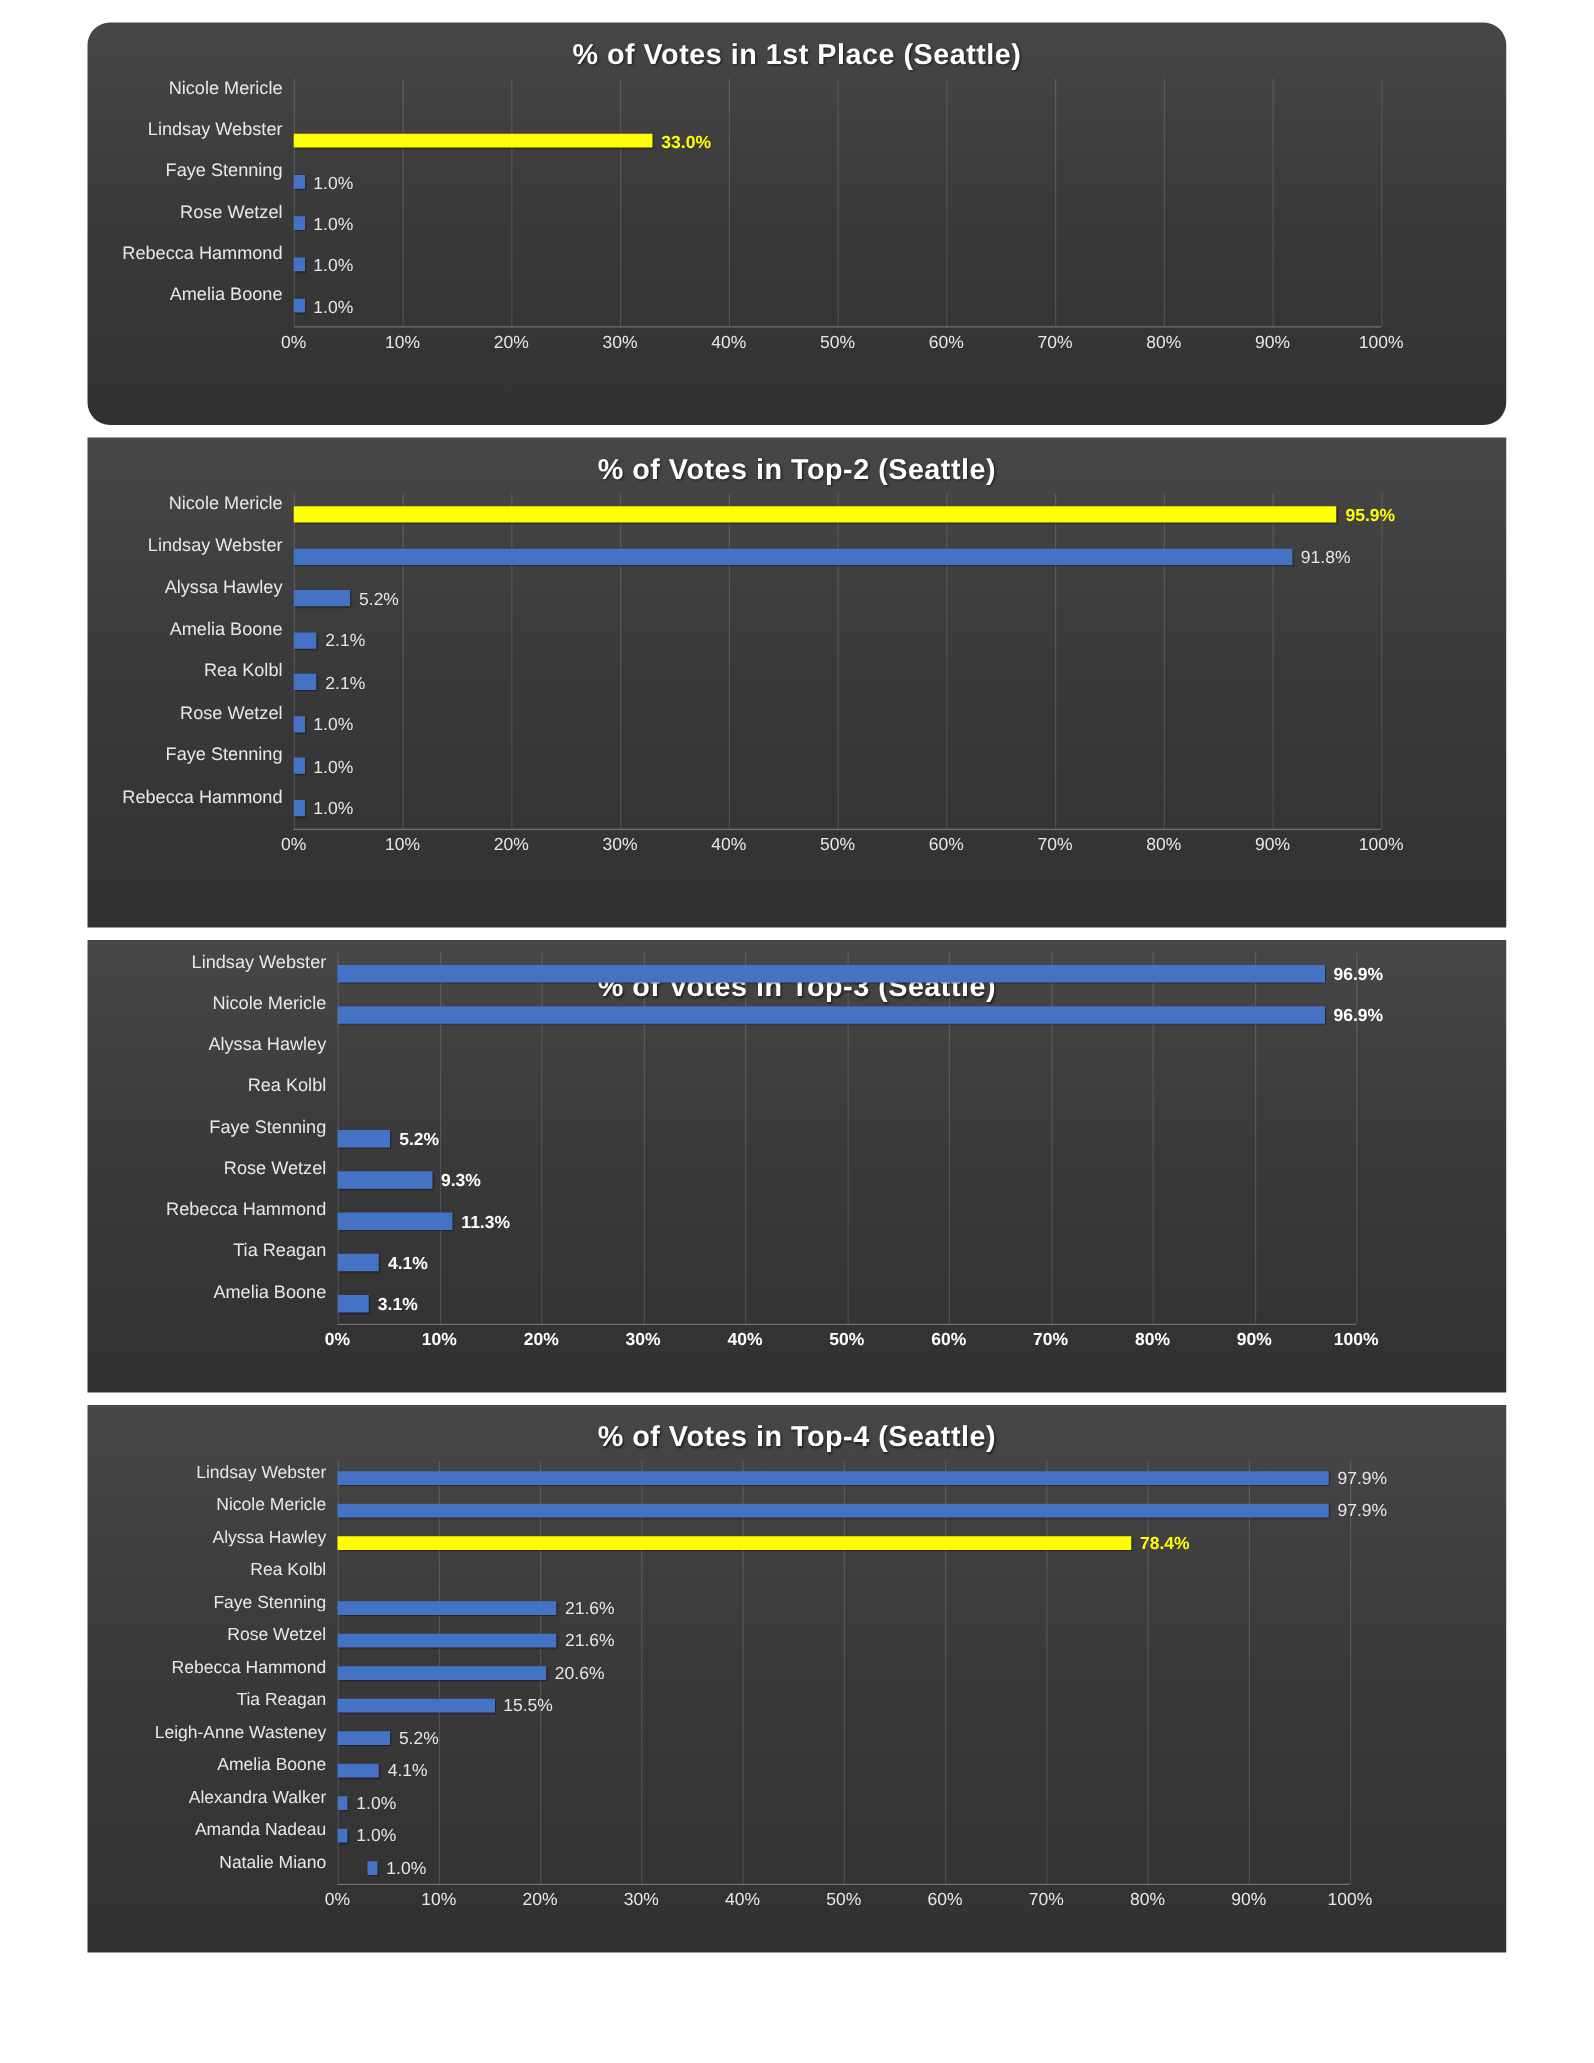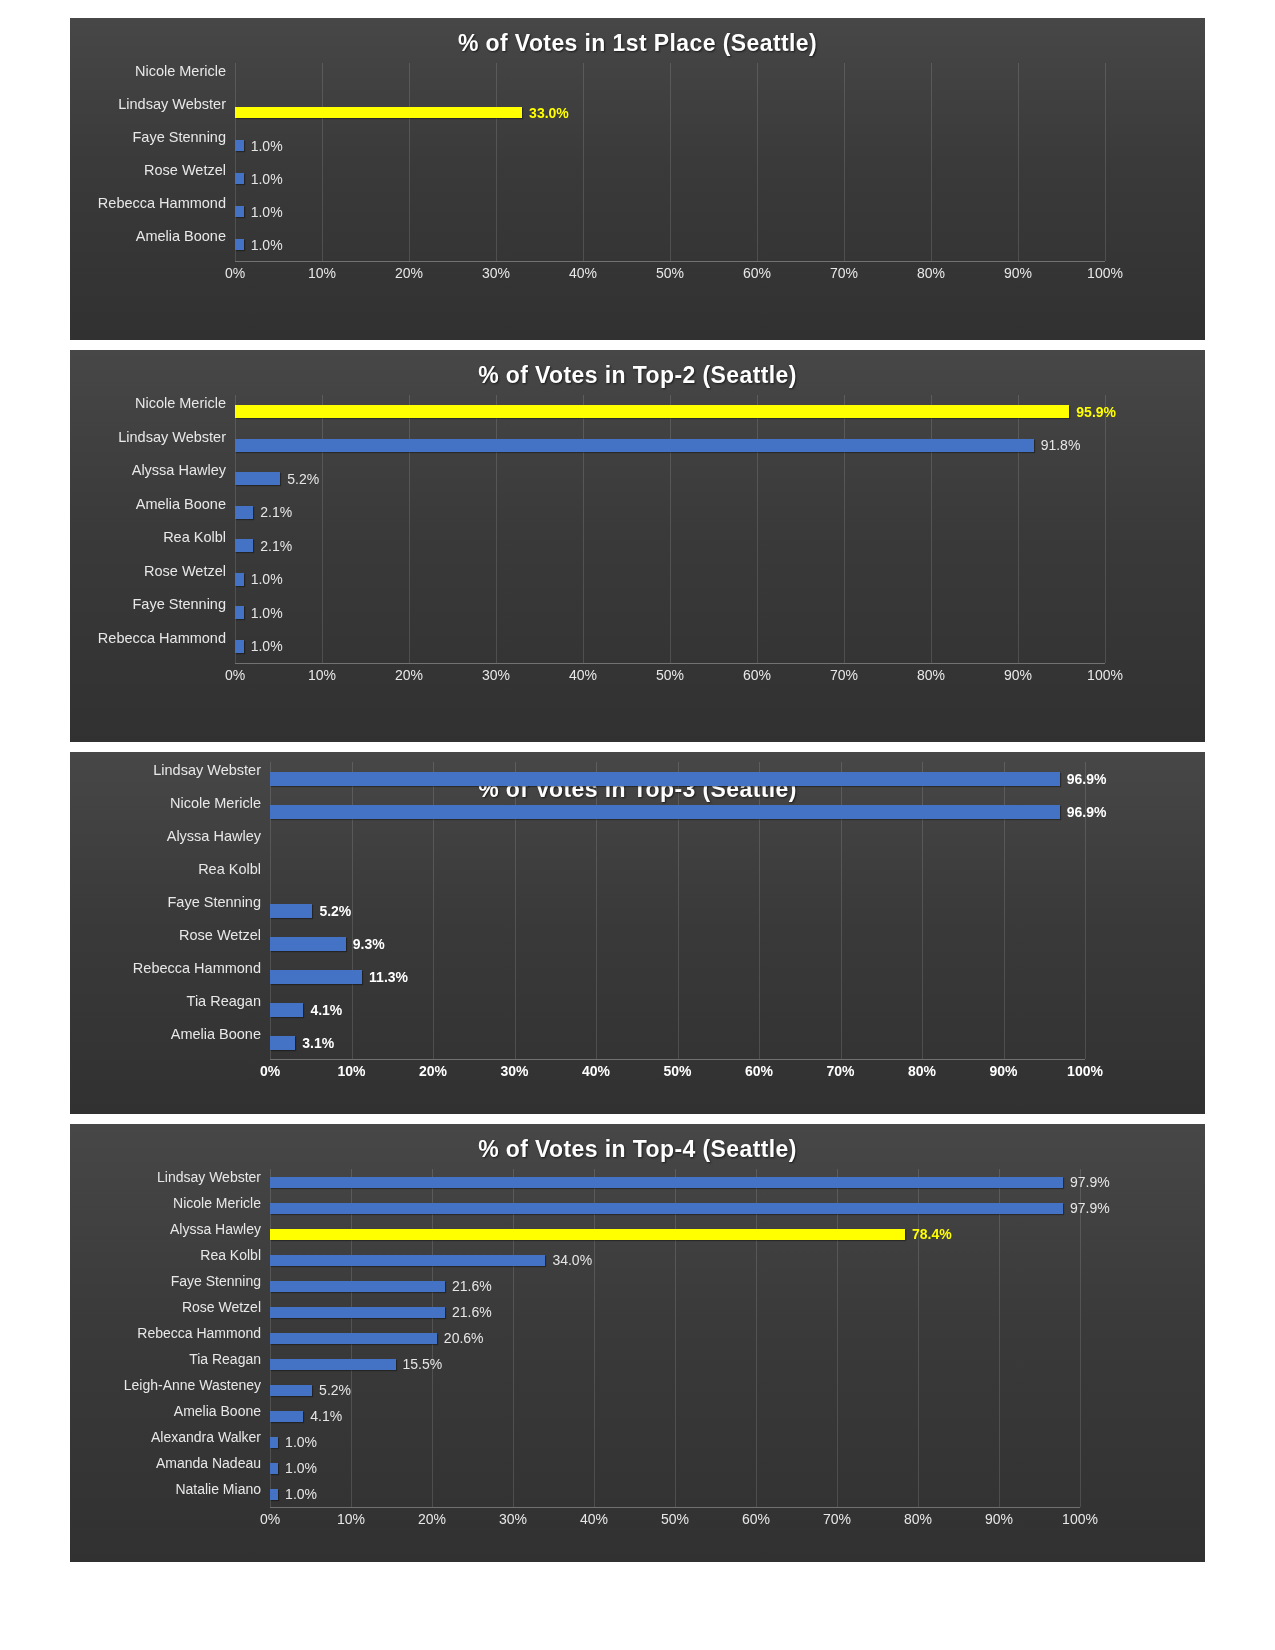--- a/index.html
+++ b/index.html
@@ -114,21 +114,21 @@
     position: absolute;
     top: 4px;
     transform: translateX(-50%);
     color: #e8e8e8;
     font-size: 14px;
     white-space: nowrap;
   }
   .tick.bold { font-weight: bold; color: #ffffff; }
 
   
-  #chart1 { height: 322px; }
+  #chart1 { height: 322px; border-radius: 18px; }
   #chart2 { height: 392px; }
   #chart3 { height: 362px; }
   #chart4 { height: 438px; }
 </style>
 </head>
 <body>
 
 <div class="page">
   <div class="chart-card" id="chart1">
       <div class="chart-title">% of Votes in 1st Place (Seattle)</div>
@@ -414,24 +414,20 @@
           </div>
           <div class="row" style="height: 26px;">
             <div class="cat-label" style="width: 200px; font-size: 14px;">Alyssa Hawley</div>
             <div class="bar-area">
               <div class="bar hl" style="width: 635.04px; height: 11px;"></div>
               <div class="val hl">78.4%</div>
             </div>
           </div>
           <div class="row" style="height: 26px;">
             <div class="cat-label" style="width: 200px; font-size: 14px;">Rea Kolbl</div>
-            <div class="bar-area">
-              <div class="bar" style="width: 275.4px; height: 11px;"></div>
-              <div class="val">34.0%</div>
-            </div>
           </div>
           <div class="row" style="height: 26px;">
             <div class="cat-label" style="width: 200px; font-size: 14px;">Faye Stenning</div>
             <div class="bar-area">
               <div class="bar" style="width: 174.96px; height: 11px;"></div>
               <div class="val">21.6%</div>
             </div>
           </div>
           <div class="row" style="height: 26px;">
             <div class="cat-label" style="width: 200px; font-size: 14px;">Rose Wetzel</div>
@@ -475,21 +471,21 @@
               <div class="val">1.0%</div>
             </div>
           </div>
           <div class="row" style="height: 26px;">
             <div class="cat-label" style="width: 200px; font-size: 14px;">Amanda Nadeau</div>
             <div class="bar-area">
               <div class="bar" style="width: 8.1px; height: 11px;"></div>
               <div class="val">1.0%</div>
             </div>
           </div>
-          <div class="row" style="height: 26px;">
+          <div class="row" style="height: 26px; gap: 24px;">
             <div class="cat-label" style="width: 200px; font-size: 14px;">Natalie Miano</div>
             <div class="bar-area">
               <div class="bar" style="width: 8.1px; height: 11px;"></div>
               <div class="val">1.0%</div>
             </div>
           </div>
         </div>
         <div class="axis">
           <div class="axis-line" style="left: 200px; width: 810px;"></div>
           <div class="tick" style="left: 200px;">0%</div>

